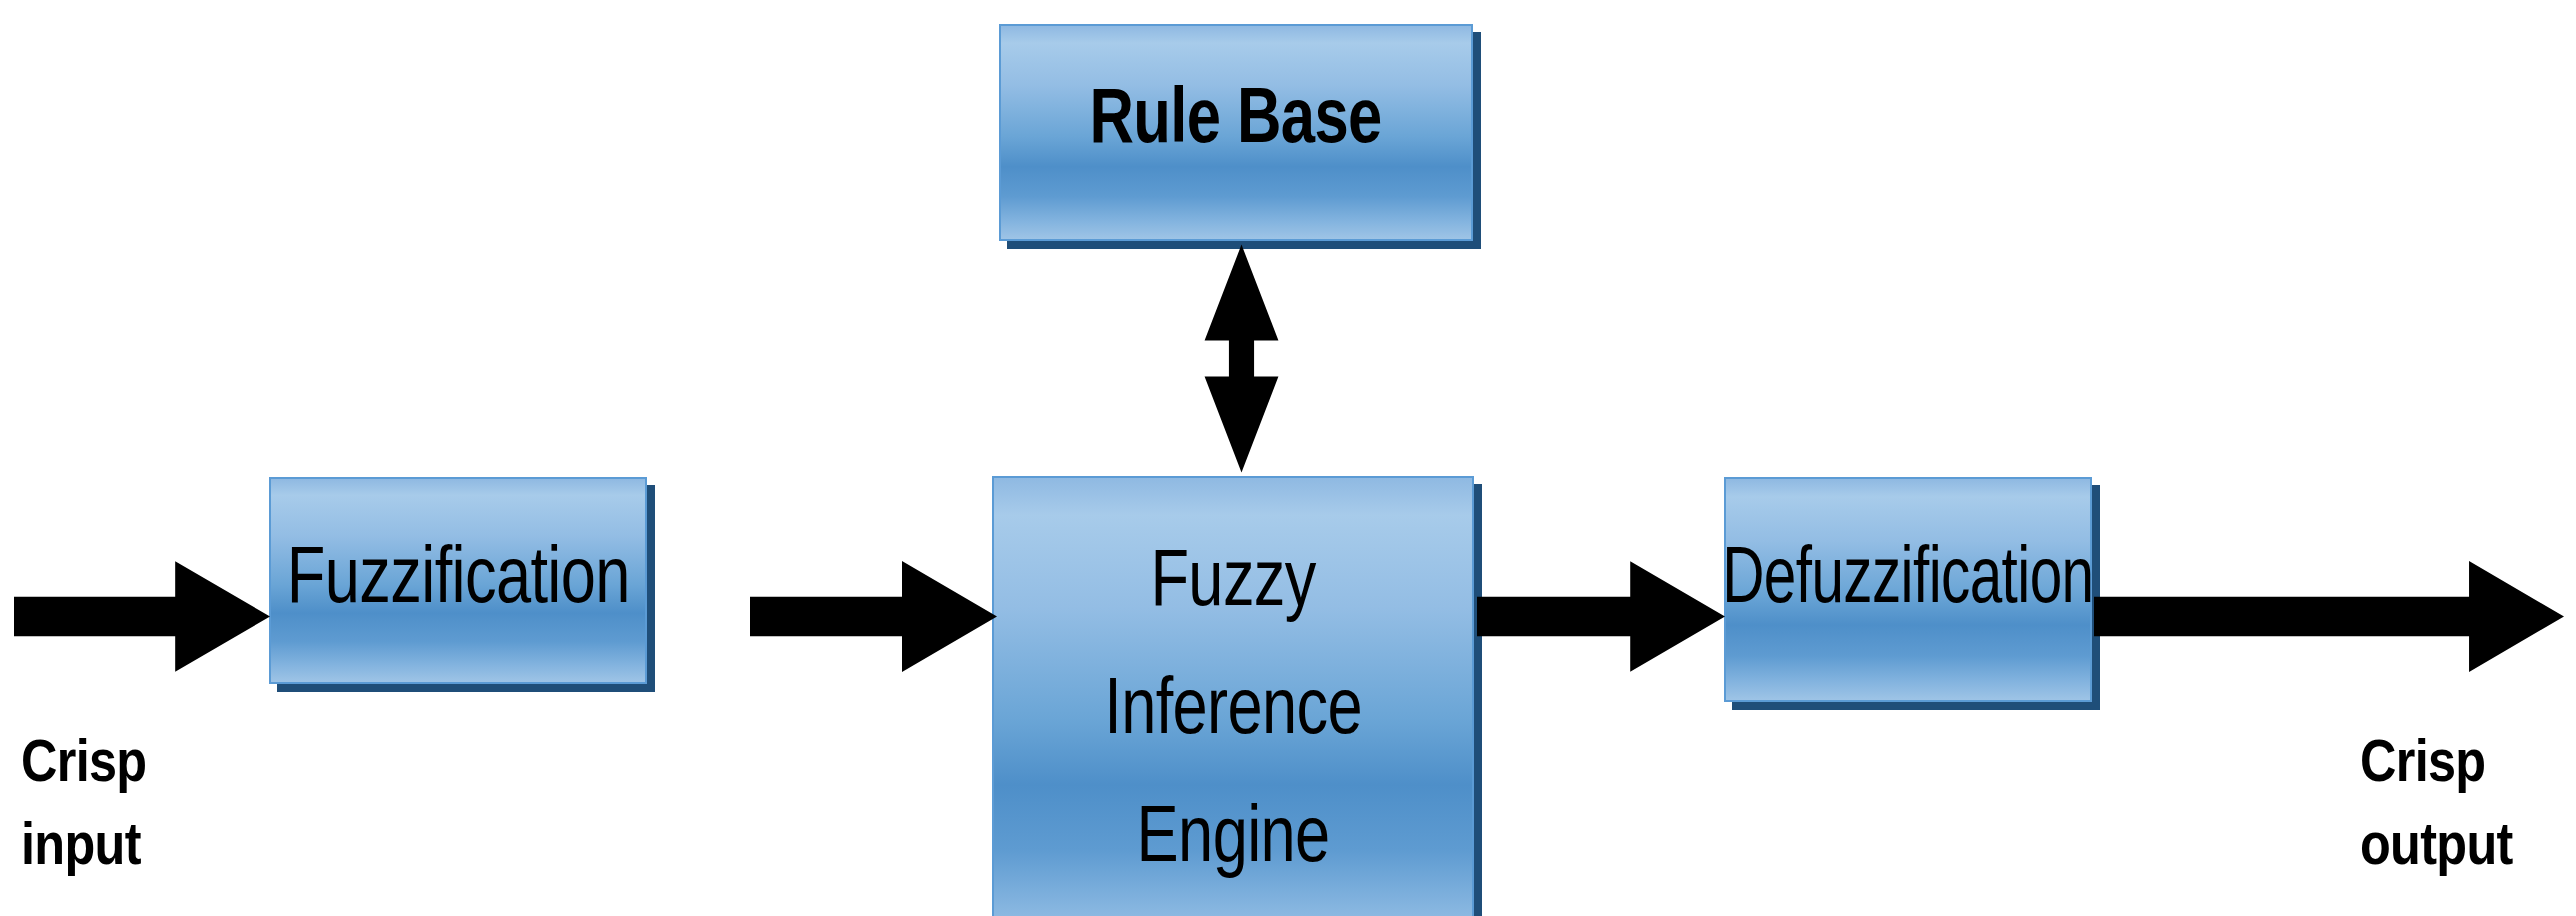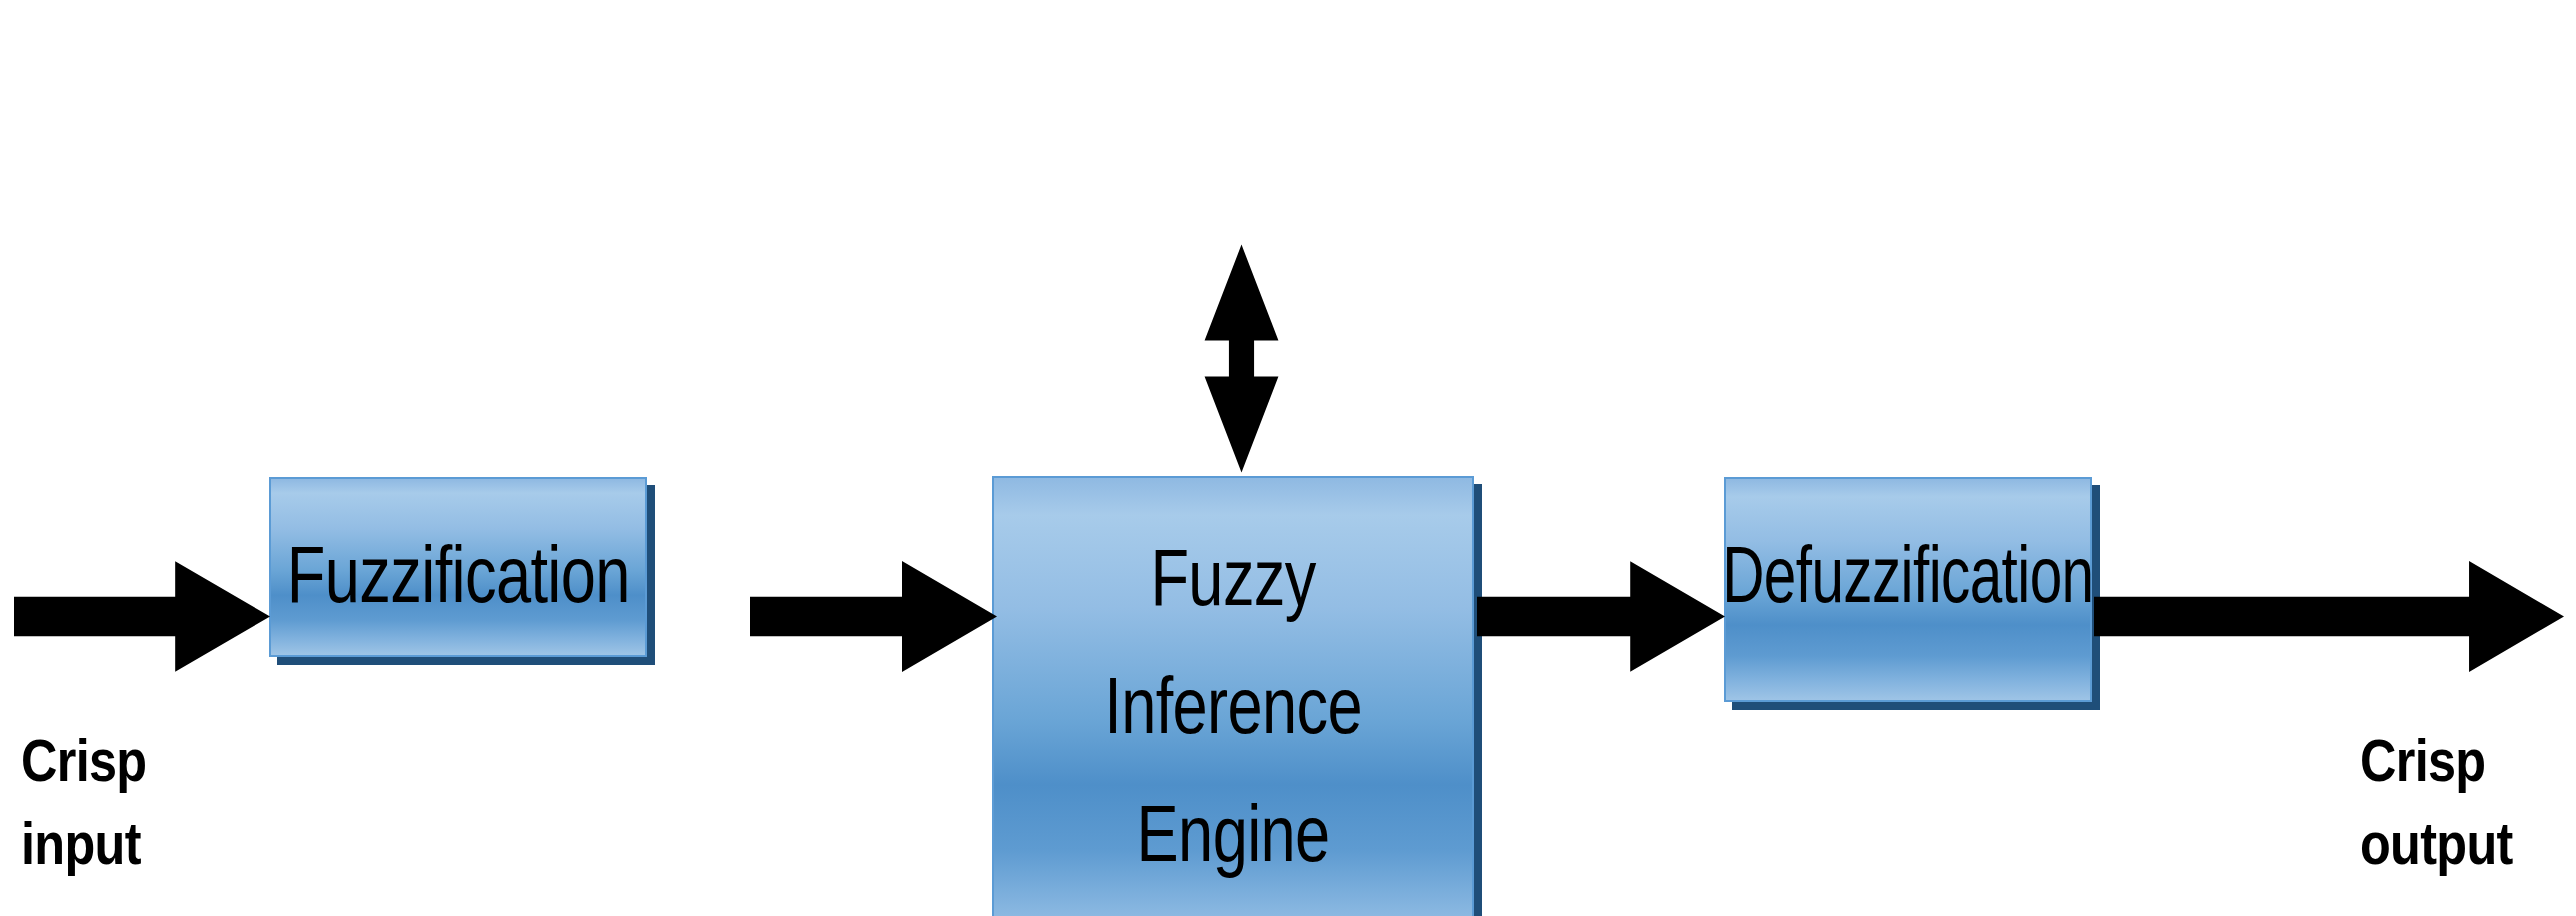--- a/index.html
+++ b/index.html
@@ -51,21 +51,21 @@
     align-items: flex-start;
   }
   #node-rule-base .node-label {
     font-size: 77px;
     font-weight: bold;
     padding-top: 35px;
   }
 
   
   #node-fuzzification {
-    left: 269px; top: 477px; width: 378px; height: 180px;
+    left: 269px; top: 477px; width: 378px; height: 207px;
     align-items: flex-start;
   }
   #node-fuzzification .node-label {
     font-size: 79px;
     font-weight: normal;
     padding-top: 40px;
   }
 
   
   #node-inference-engine {
@@ -116,20 +116,23 @@
     transform-origin: left top;
   }
   #caption-crisp-input  { left: 20.6px;   top: 720px; }
   #caption-crisp-output { left: 2360px; top: 720px; }
 </style>
 </head>
 <body>
 
 <div id="canvas">
 
+  <div class="node" id="node-rule-base">
+    <div class="node-label">Rule Base</div>
+  </div>
 
   <div class="node" id="node-fuzzification">
     <div class="node-label">Fuzzification</div>
   </div>
 
   <div class="node" id="node-inference-engine">
     <div class="node-label">Fuzzy
 Inference
 Engine</div>
   </div>

